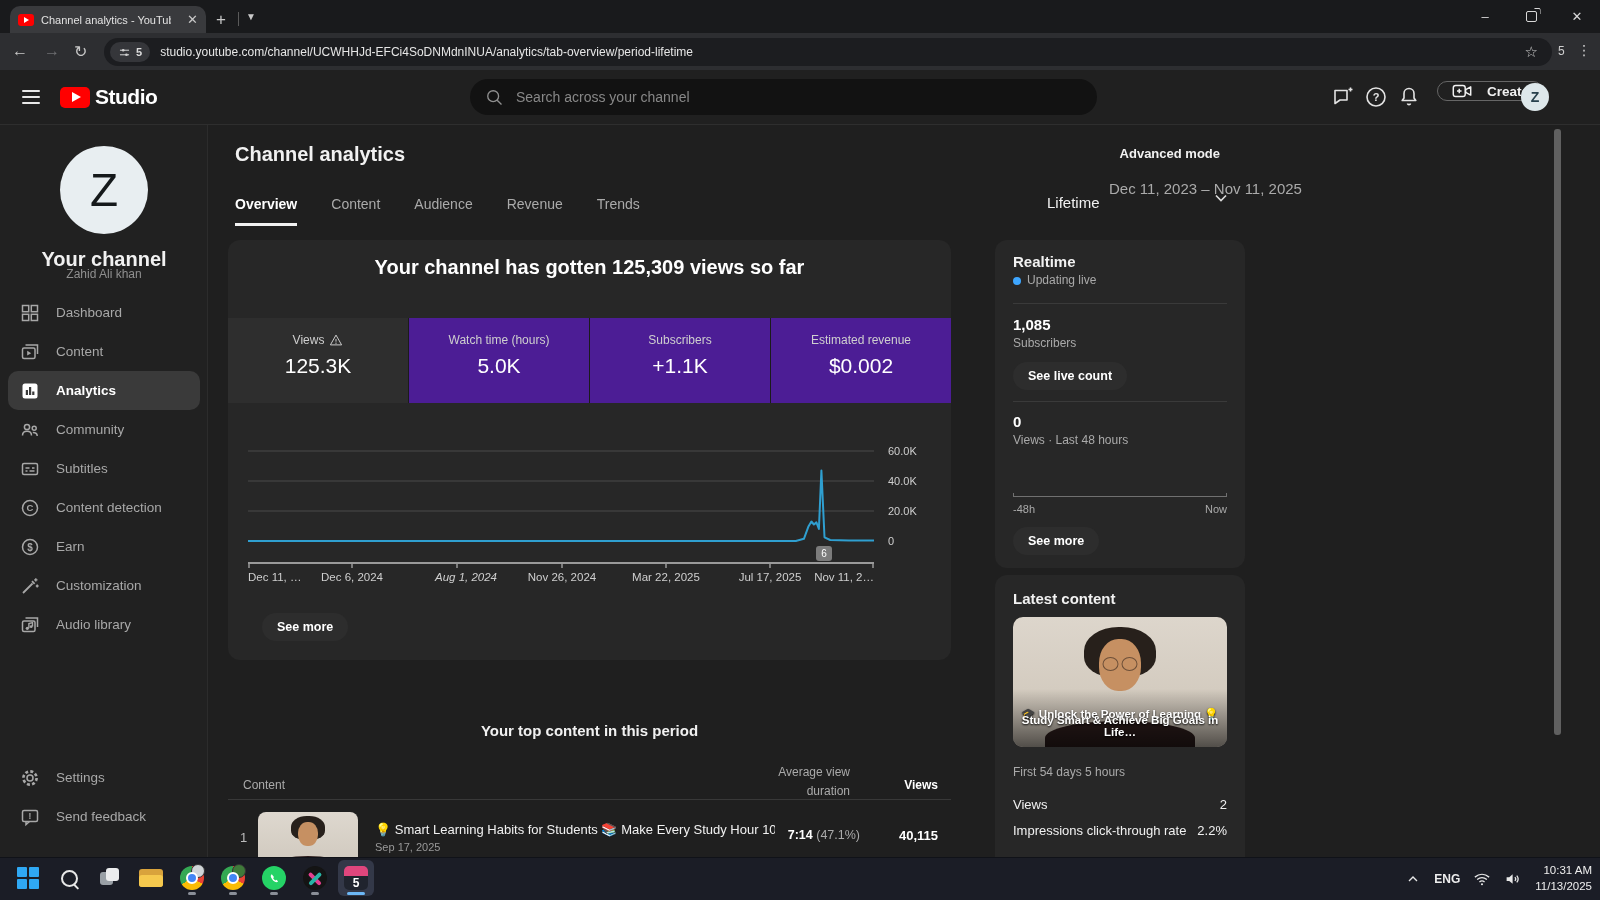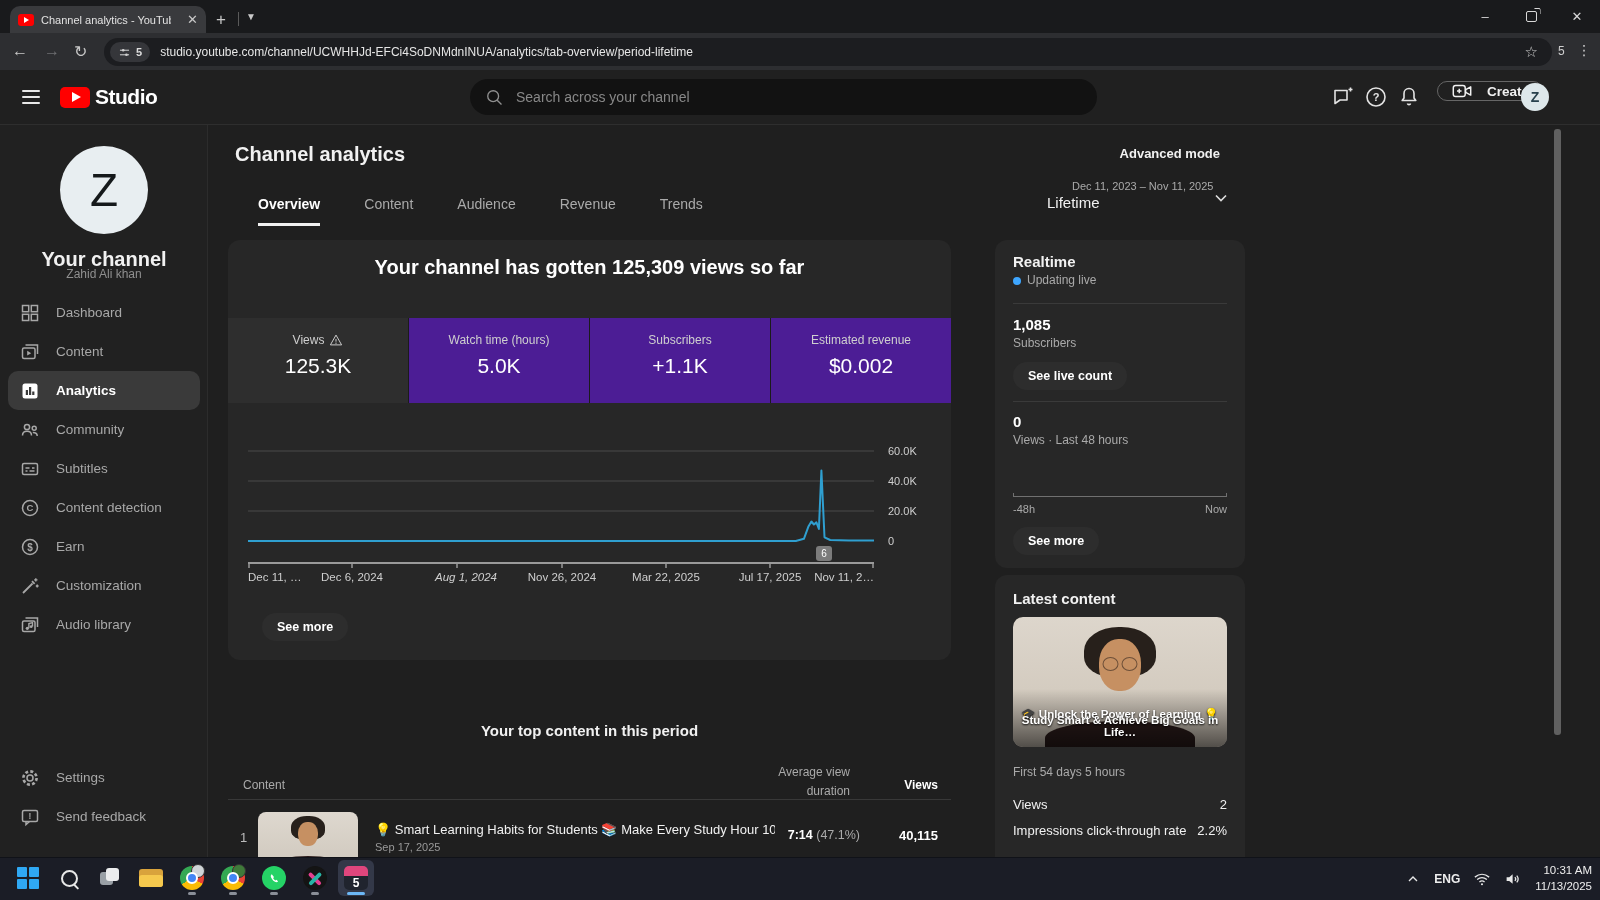--- a/index.html
+++ b/index.html
@@ -52,24 +52,24 @@
   .chlabel{left:0;top:248px;width:208px;text-align:center;color:#f1f1f1;font-size:20px;font-weight:700;}
   .chowner{left:0;top:267px;width:208px;text-align:center;color:#909090;font-size:12px;}
   .navlist{left:0;top:293px;width:208px;}
   .navitem{height:39px;display:flex;align-items:center;padding-left:20px;gap:16px;color:#a8a8a8;font-size:13.5px;}
   .navitem.active{background:#3a3a3a;border-radius:10px;margin:0 8px;padding-left:12px;color:#fff;font-weight:700;}
   .navitem svg{flex:none;}
   .navfoot{left:0;top:758px;width:208px;}
   
   .pagetitle{left:235px;top:143px;color:#f1f1f1;font-size:20px;font-weight:700;}
   .advmode{left:1080px;top:146px;width:140px;text-align:right;color:#f1f1f1;font-size:13px;font-weight:700;}
-  .tabsrow{left:235px;top:196px;display:flex;gap:44px;margin-left:23px;}
+  .tabsrow{left:235px;top:196px;display:flex;gap:34px;}
   .atab{color:#aaa;font-size:14px;padding-bottom:11px;}
   .atab.active{color:#fff;font-weight:700;border-bottom:3px solid #f1f1f1;}
-  .daterange{left:1072px;top:180px;color:#aaa;font-size:11px;}
+  .daterange{left:1109px;top:180px;color:#aaa;font-size:15px;}
   .period{left:1047px;top:194px;color:#f1f1f1;font-size:15px;}
   .periodchev{left:1211px;top:188px;}
   .card{background:#272727;border-radius:12px;}
   .keycard{left:228px;top:240px;width:723px;height:420px;}
   .headline{left:228px;top:256px;width:723px;text-align:center;color:#fff;font-size:20px;font-weight:700;}
   .metricstrip{left:228px;top:318px;width:723px;height:85px;display:flex;}
   .metric{flex:1;background:#4c1d95;border-right:1px solid #1b1b1b;box-sizing:border-box;display:flex;flex-direction:column;align-items:center;padding-top:15px;}
   .metric:last-child{border-right:none;}
   .metric.active{background:#2e2e2e;}
   .mlabel{color:#cfcfcf;font-size:12px;display:flex;align-items:center;gap:5px;}

